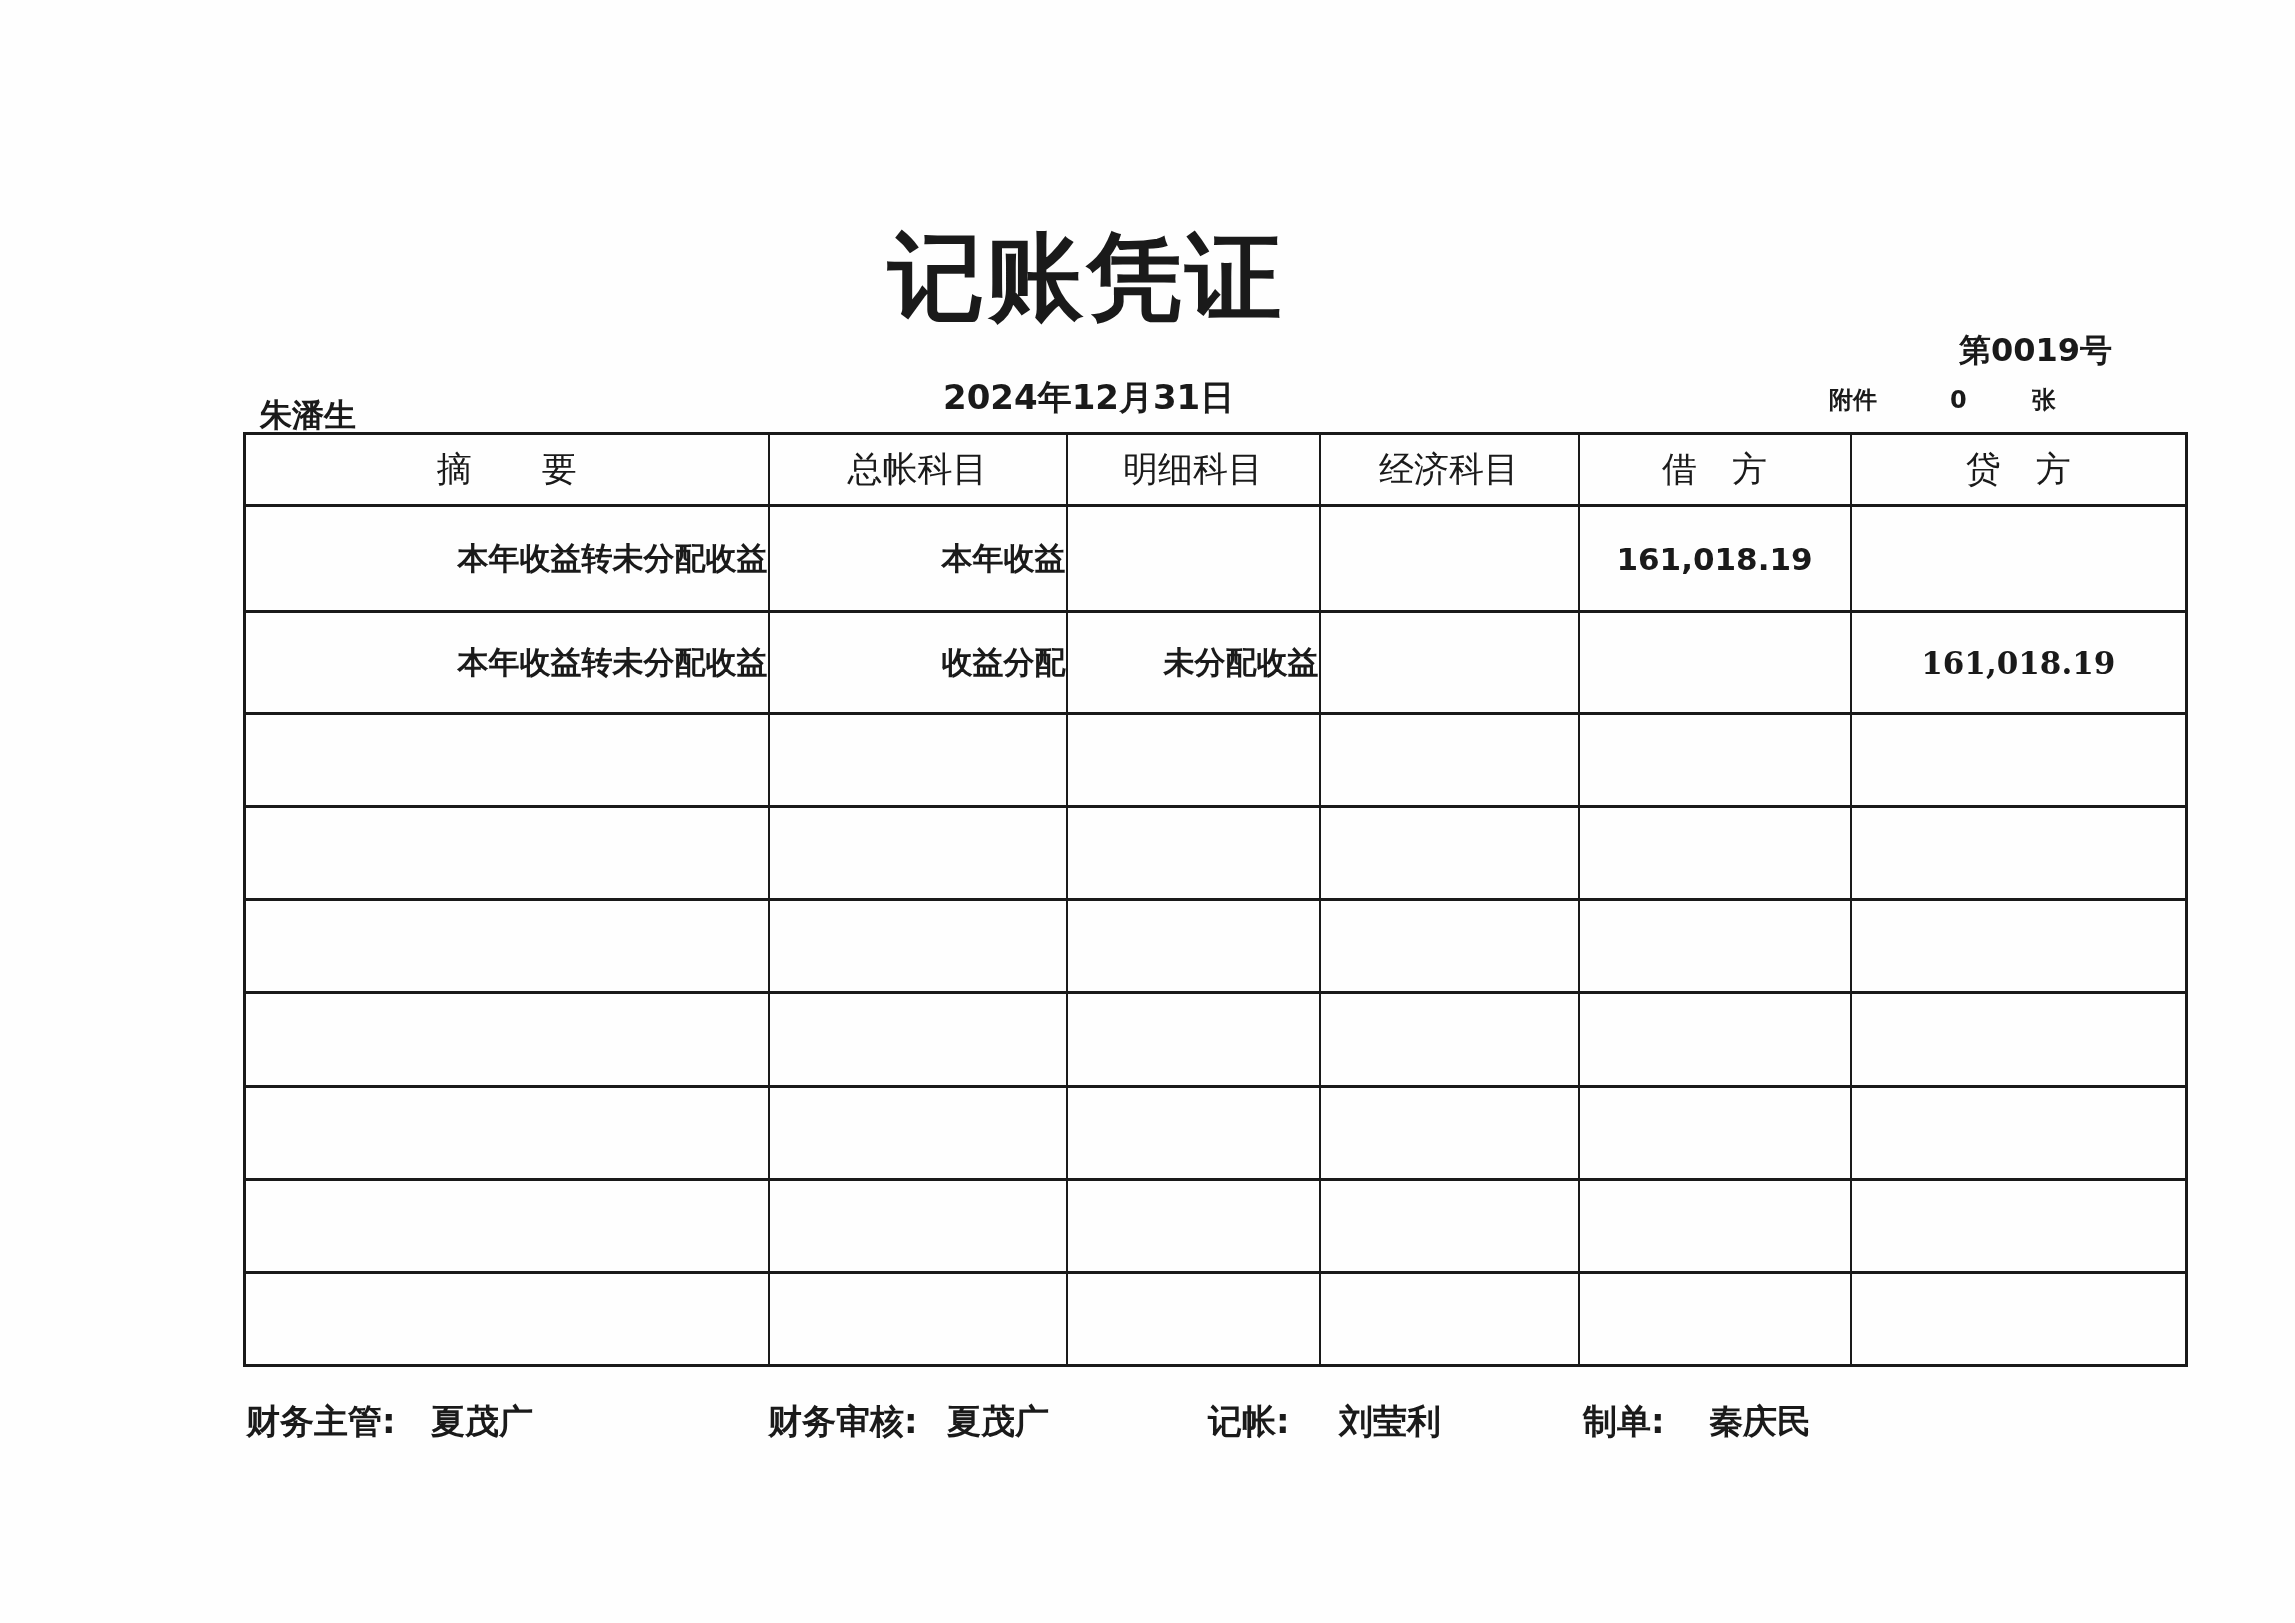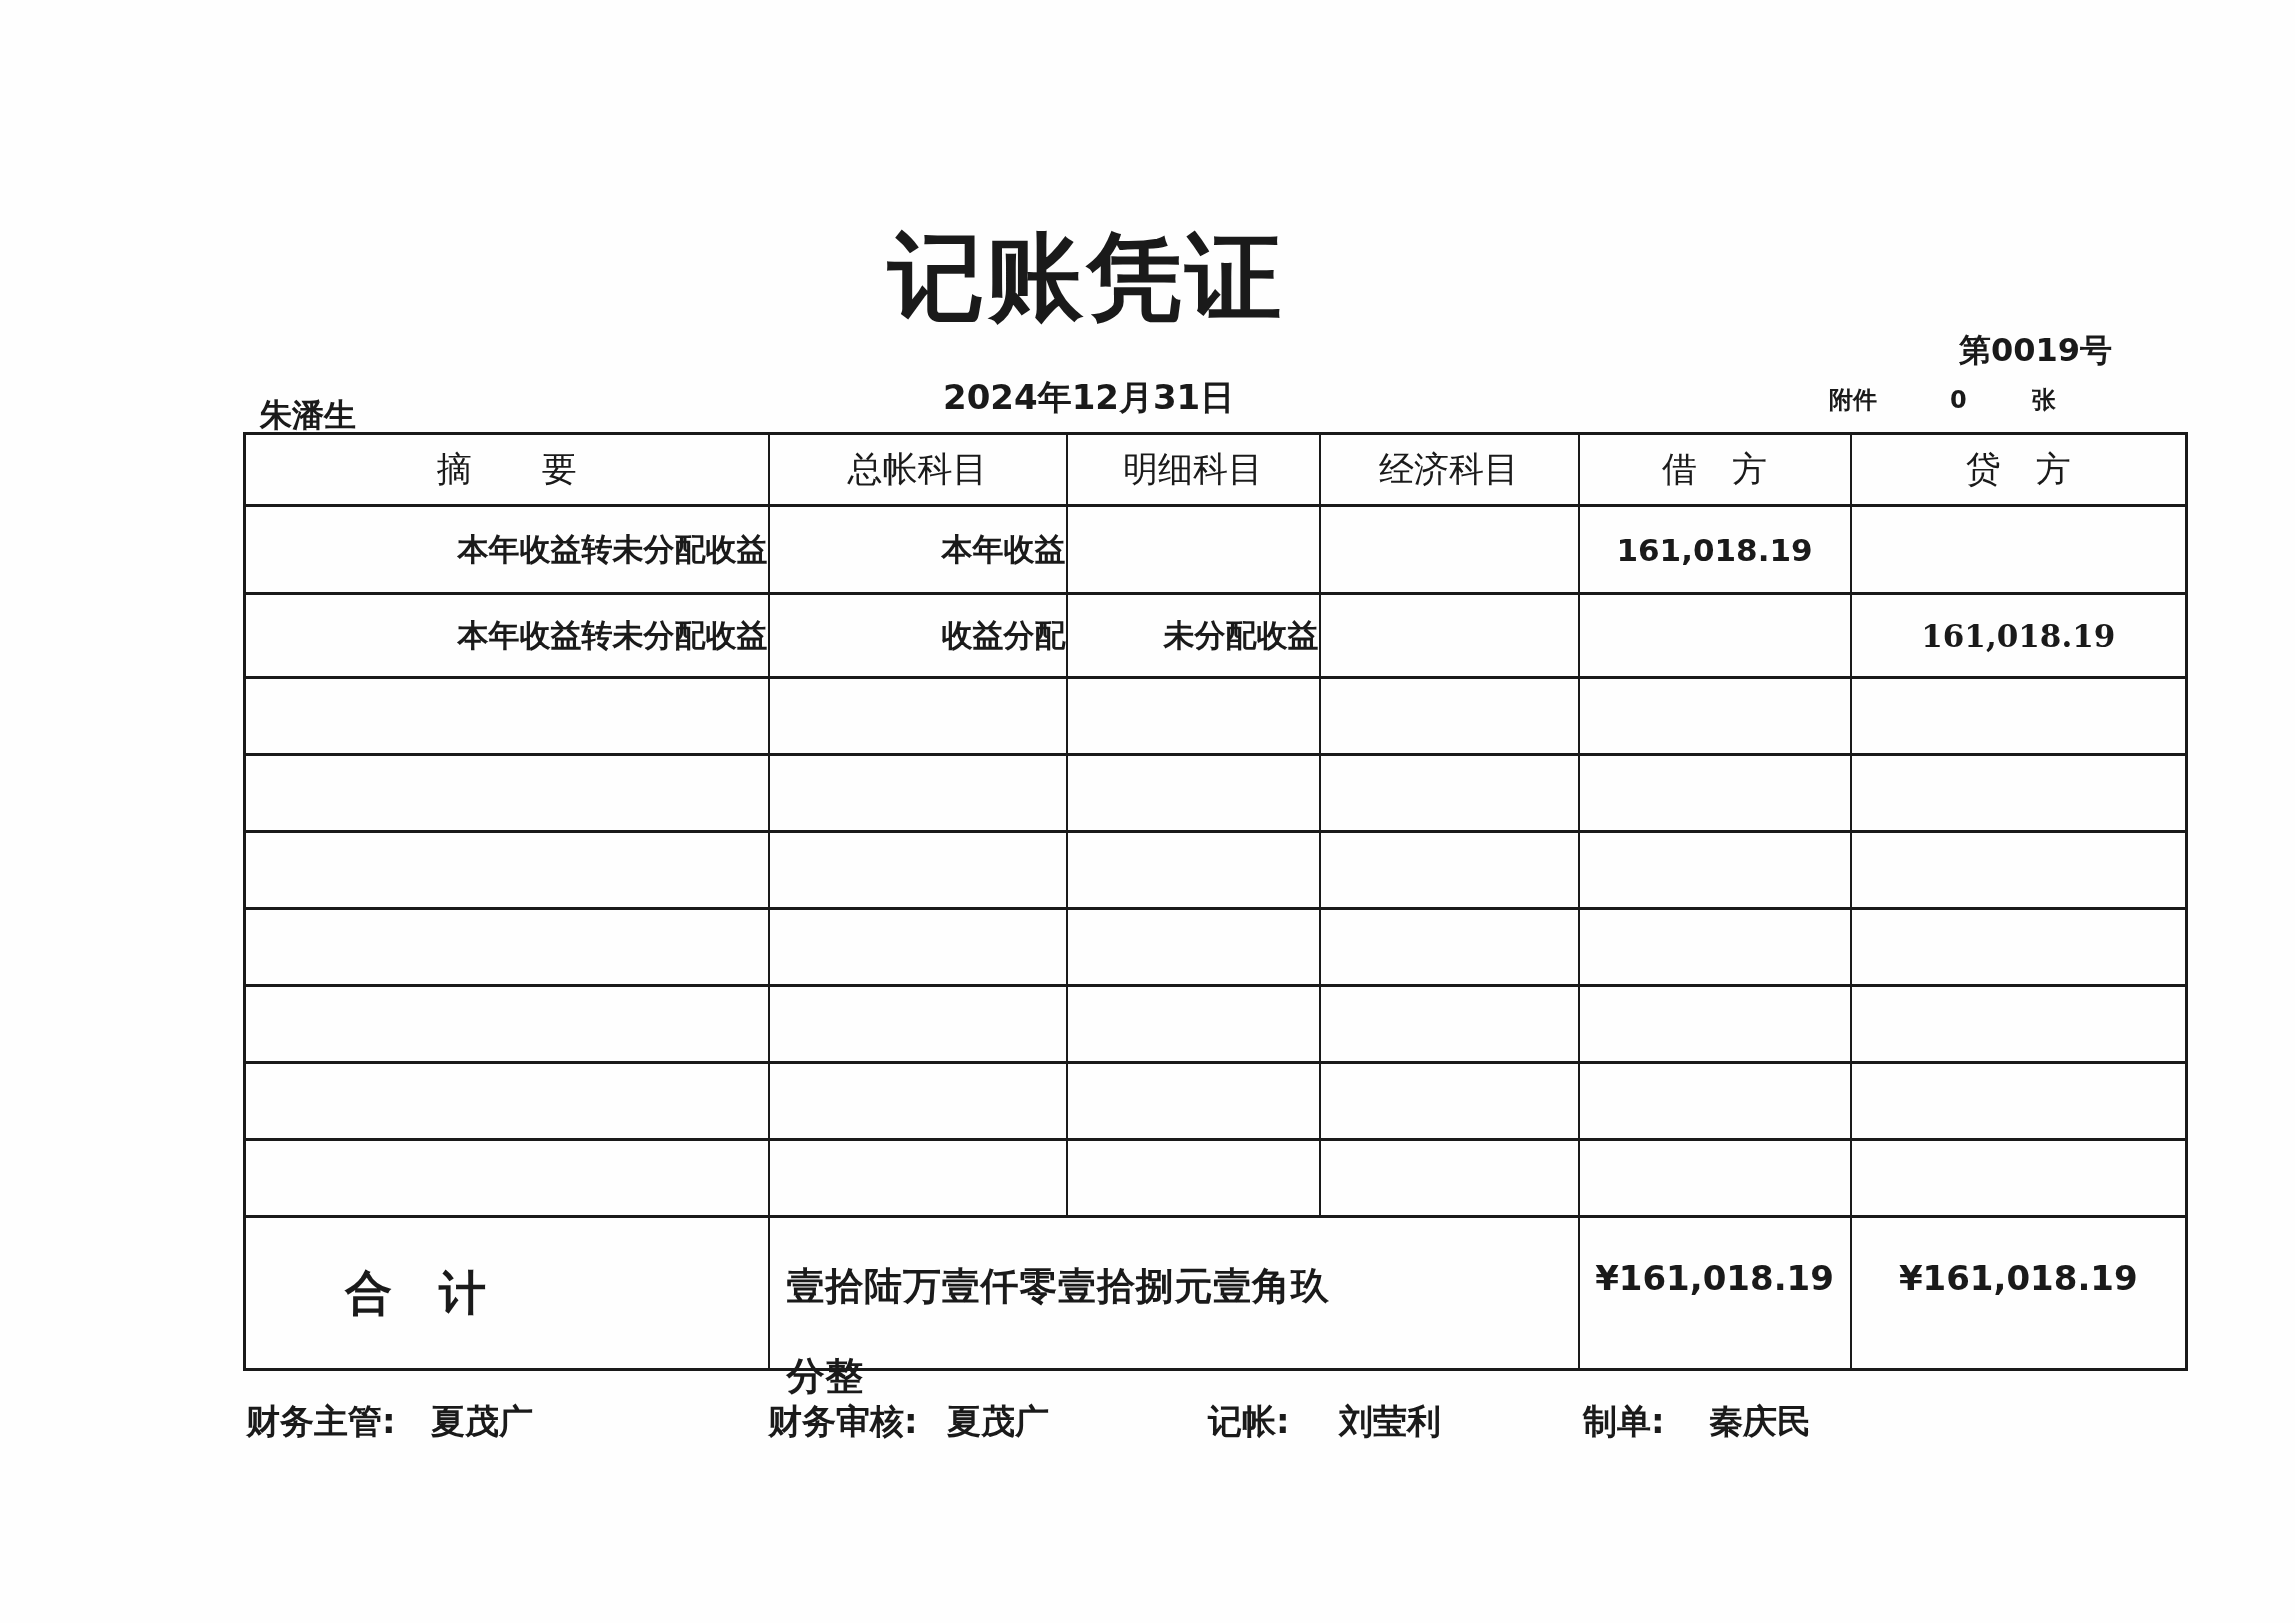--- a/index.html
+++ b/index.html
@@ -183,28 +183,20 @@
         <td></td>
     </tr>
     <tr class="empty-row">
       <td></td>
         <td></td>
         <td></td>
         <td></td>
         <td></td>
         <td></td>
     </tr>
-    <tr class="total-row">
-      <td class="total-label">合　计</td>
-      <td class="words-cell" colspan="3">
-        <div class="words">壹拾陆万壹仟零壹拾捌元壹角玖分整</div>
-      </td>
-      <td class="total-amt">¥161,018.19</td>
-      <td class="total-amt">¥161,018.19</td>
-    </tr>
   </tbody>
 </table>
 
 <div class="abs footer-line">
   <span class="f-sup-label">财务主管:</span>
   <span class="f-sup-value">夏茂广</span>
   <span class="f-aud-label">财务审核:</span>
   <span class="f-aud-value">夏茂广</span>
   <span class="f-book-label">记帐:</span>
   <span class="f-book-value">刘莹利</span>

